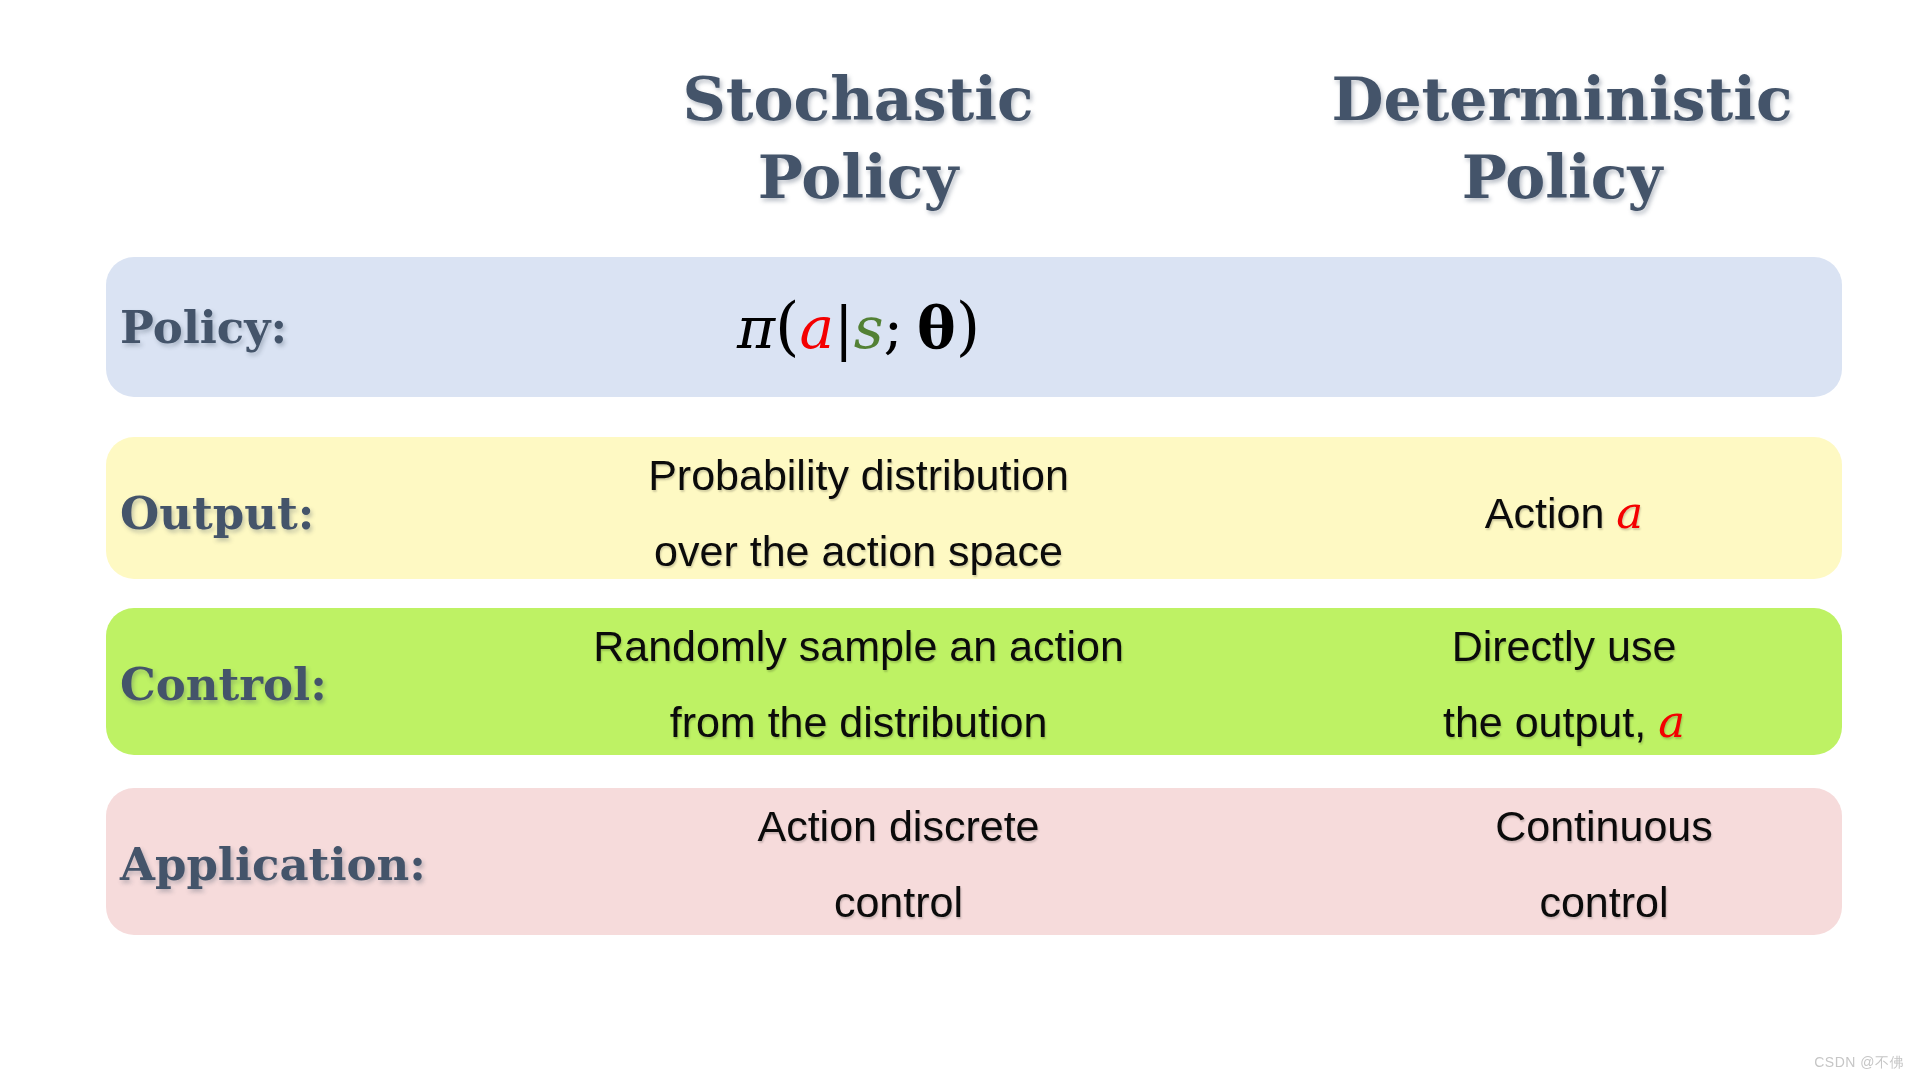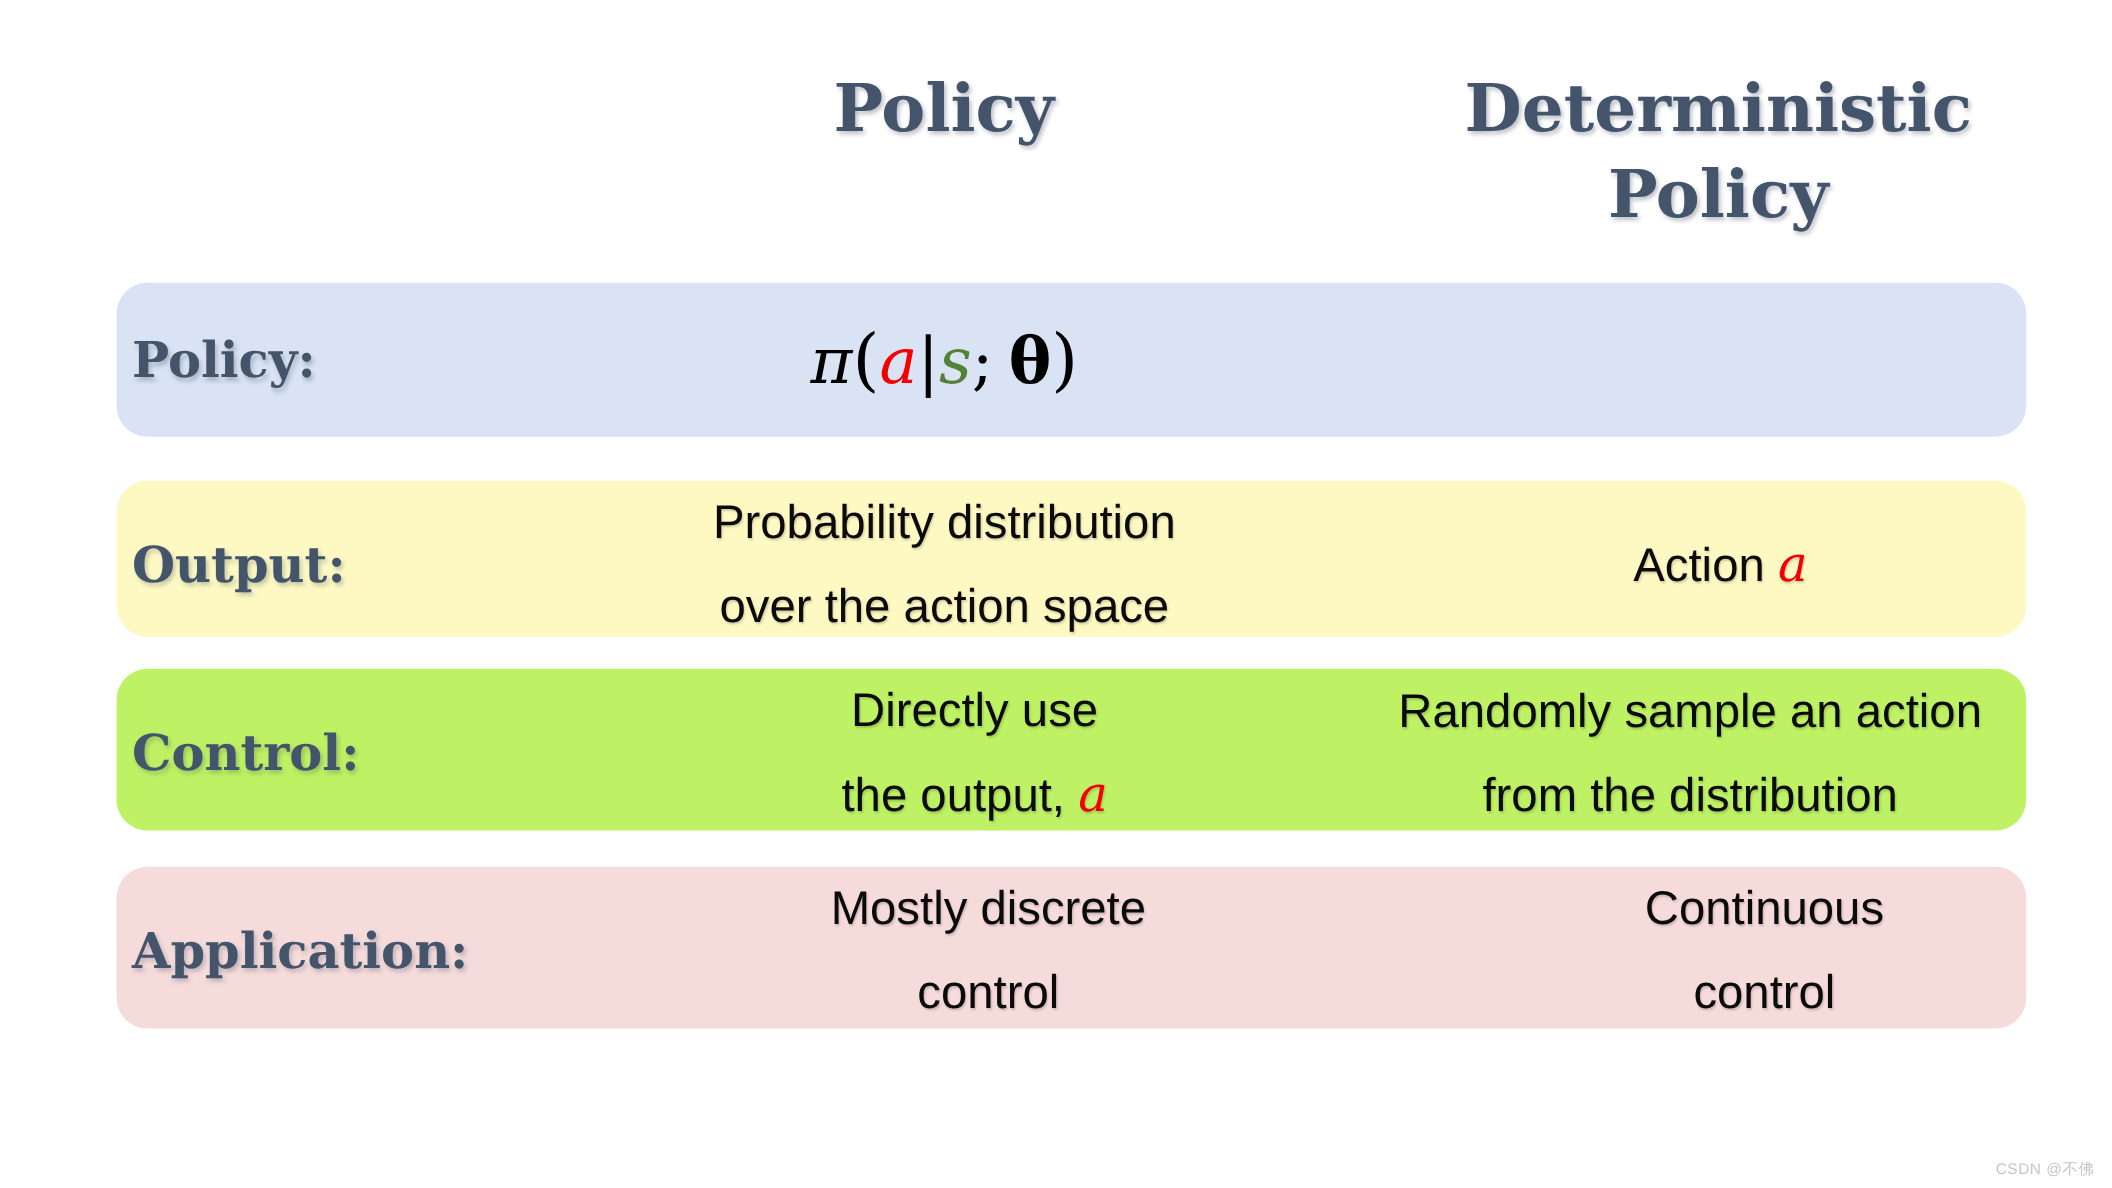--- a/index.html
+++ b/index.html
@@ -95,20 +95,21 @@
     letter-spacing: 0.5px;
     text-align: center;
   }
 </style>
 </head>
 <body>
 
 <div class="canvas">
 
   <div class="col-header stoch">
+    <div>Stochastic</div>
     <div>Policy</div>
   </div>
   <div class="col-header det">
     <div>Deterministic</div>
     <div>Policy</div>
   </div>
 
   <div class="row row-policy" style="background: rgb(218, 227, 243);">
     <div class="row-label">Policy:</div>
     <div class="cell stoch math"><span class="mi">π</span><span class="paren">(</span><span class="mi red">a</span><span class="mo">|</span><span class="mi green">s</span><span class="mo">;</span><span class="theta">θ</span><span class="paren">)</span></div>
@@ -121,37 +122,37 @@
       <div>over the action space</div>
     </div>
     <div class="cell det">
       <span>Action</span>
       <span class="var-a red">a</span>
     </div>
   </div>
 
   <div class="row row-control" style="background: #bef264;">
     <div class="row-label">Control:</div>
+    <div class="cell stoch">
+      <div>Randomly sample an action</div>
+      <div>from the distribution</div>
+    </div>
     <div class="cell det">
       <div>Directly use</div>
       <div>
         <span>the output,</span>
         <span class="var-a red">a</span>
       </div>
     </div>
-    <div class="cell stoch">
-      <div>Randomly sample an action</div>
-      <div>from the distribution</div>
-    </div>
   </div>
 
   <div class="row row-application" style="background: rgb(246, 219, 219); gap: 40px;">
     <div class="row-label">Application:</div>
     <div class="cell stoch">
-      <div>Mostly discrete</div>
+      <div>Action discrete</div>
       <div>control</div>
     </div>
     <div class="cell det">
       <div>Continuous</div>
       <div>control</div>
     </div>
   </div>
 
   <div class="watermark">CSDN @不佛</div>
 

